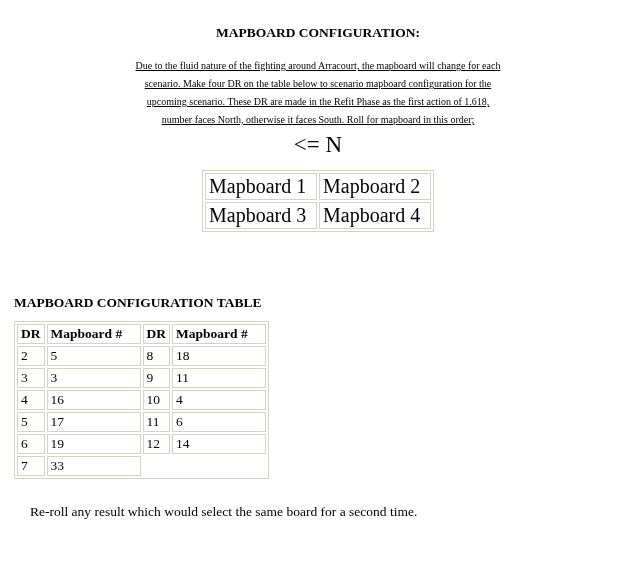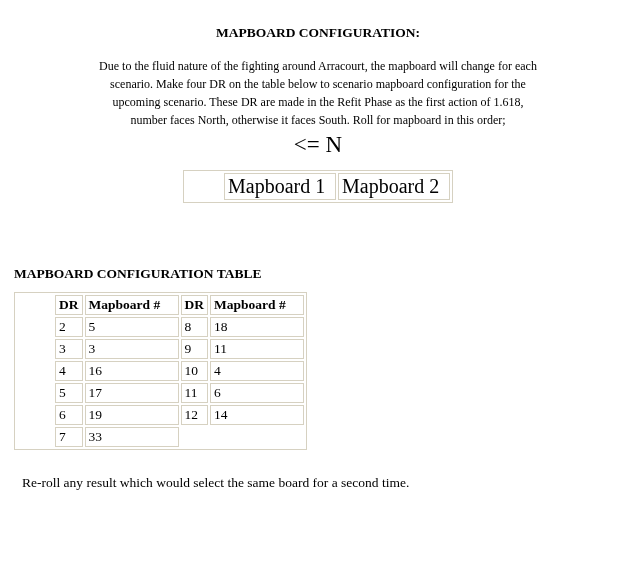--- a/index.html
+++ b/index.html
@@ -24,35 +24,35 @@
   }
   .doc-title {
     margin: 16px;
     font-size: 13.5px;
     font-weight: bold;
     text-align: center;
     line-height: 17px;
   }
   .intro {
     text-align: center;
-    font-size: 12px;
+    font-size: 10px;
     line-height: 18px;
+    text-decoration: underline;
   }
   .direction-note {
     text-align: center;
     font-size: 23px;
     line-height: 28px;
     margin-top: 2px;
   }
   table {
     border-collapse: separate;
     border-spacing: 2px;
     border: 1px solid var(--border-color);
     background: var(--bg-color);
-    padding-left: 38px;
   }
   td, th {
     border: 1px solid var(--border-color);
     text-align: left;
     vertical-align: middle;
     padding: 0 3px;
   }
   .grid-table {
     margin: 11px auto 0 auto;
   }
@@ -75,21 +75,21 @@
   }
   .config-table th, .config-table td {
     font-size: 13.5px;
     height: 20px;
     font-weight: normal;
   }
   .config-table th { font-weight: bold; }
   .col-dr { width: 21px; }
   .col-map { width: 94px; }
   .footer-note {
-    margin: 24px 0 0 8px;
+    margin: 24px 0 0 16px;
     font-size: 13.5px;
     line-height: 17px;
   }
 </style>
 </head>
 <body>
 
 <div class="page">
 
   <h1 class="doc-title">MAPBOARD CONFIGURATION:</h1>
@@ -101,20 +101,24 @@
     <div class="intro-line">number faces North, otherwise it faces South. Roll for mapboard in this order;</div>
   </div>
 
   <div class="direction-note">&lt;= N</div>
 
   <table class="grid-table">
     <tbody>
       <tr>
         <td>Mapboard 1</td>
         <td>Mapboard 2</td>
+      </tr>
+      <tr>
+        <td>Mapboard 3</td>
+        <td>Mapboard 4</td>
       </tr>
     </tbody>
   </table>
 
   <h2 class="section-heading">MAPBOARD CONFIGURATION TABLE</h2>
 
   <table class="config-table">
     <tbody>
       <tr>
         <th class="col-dr">DR</th>

